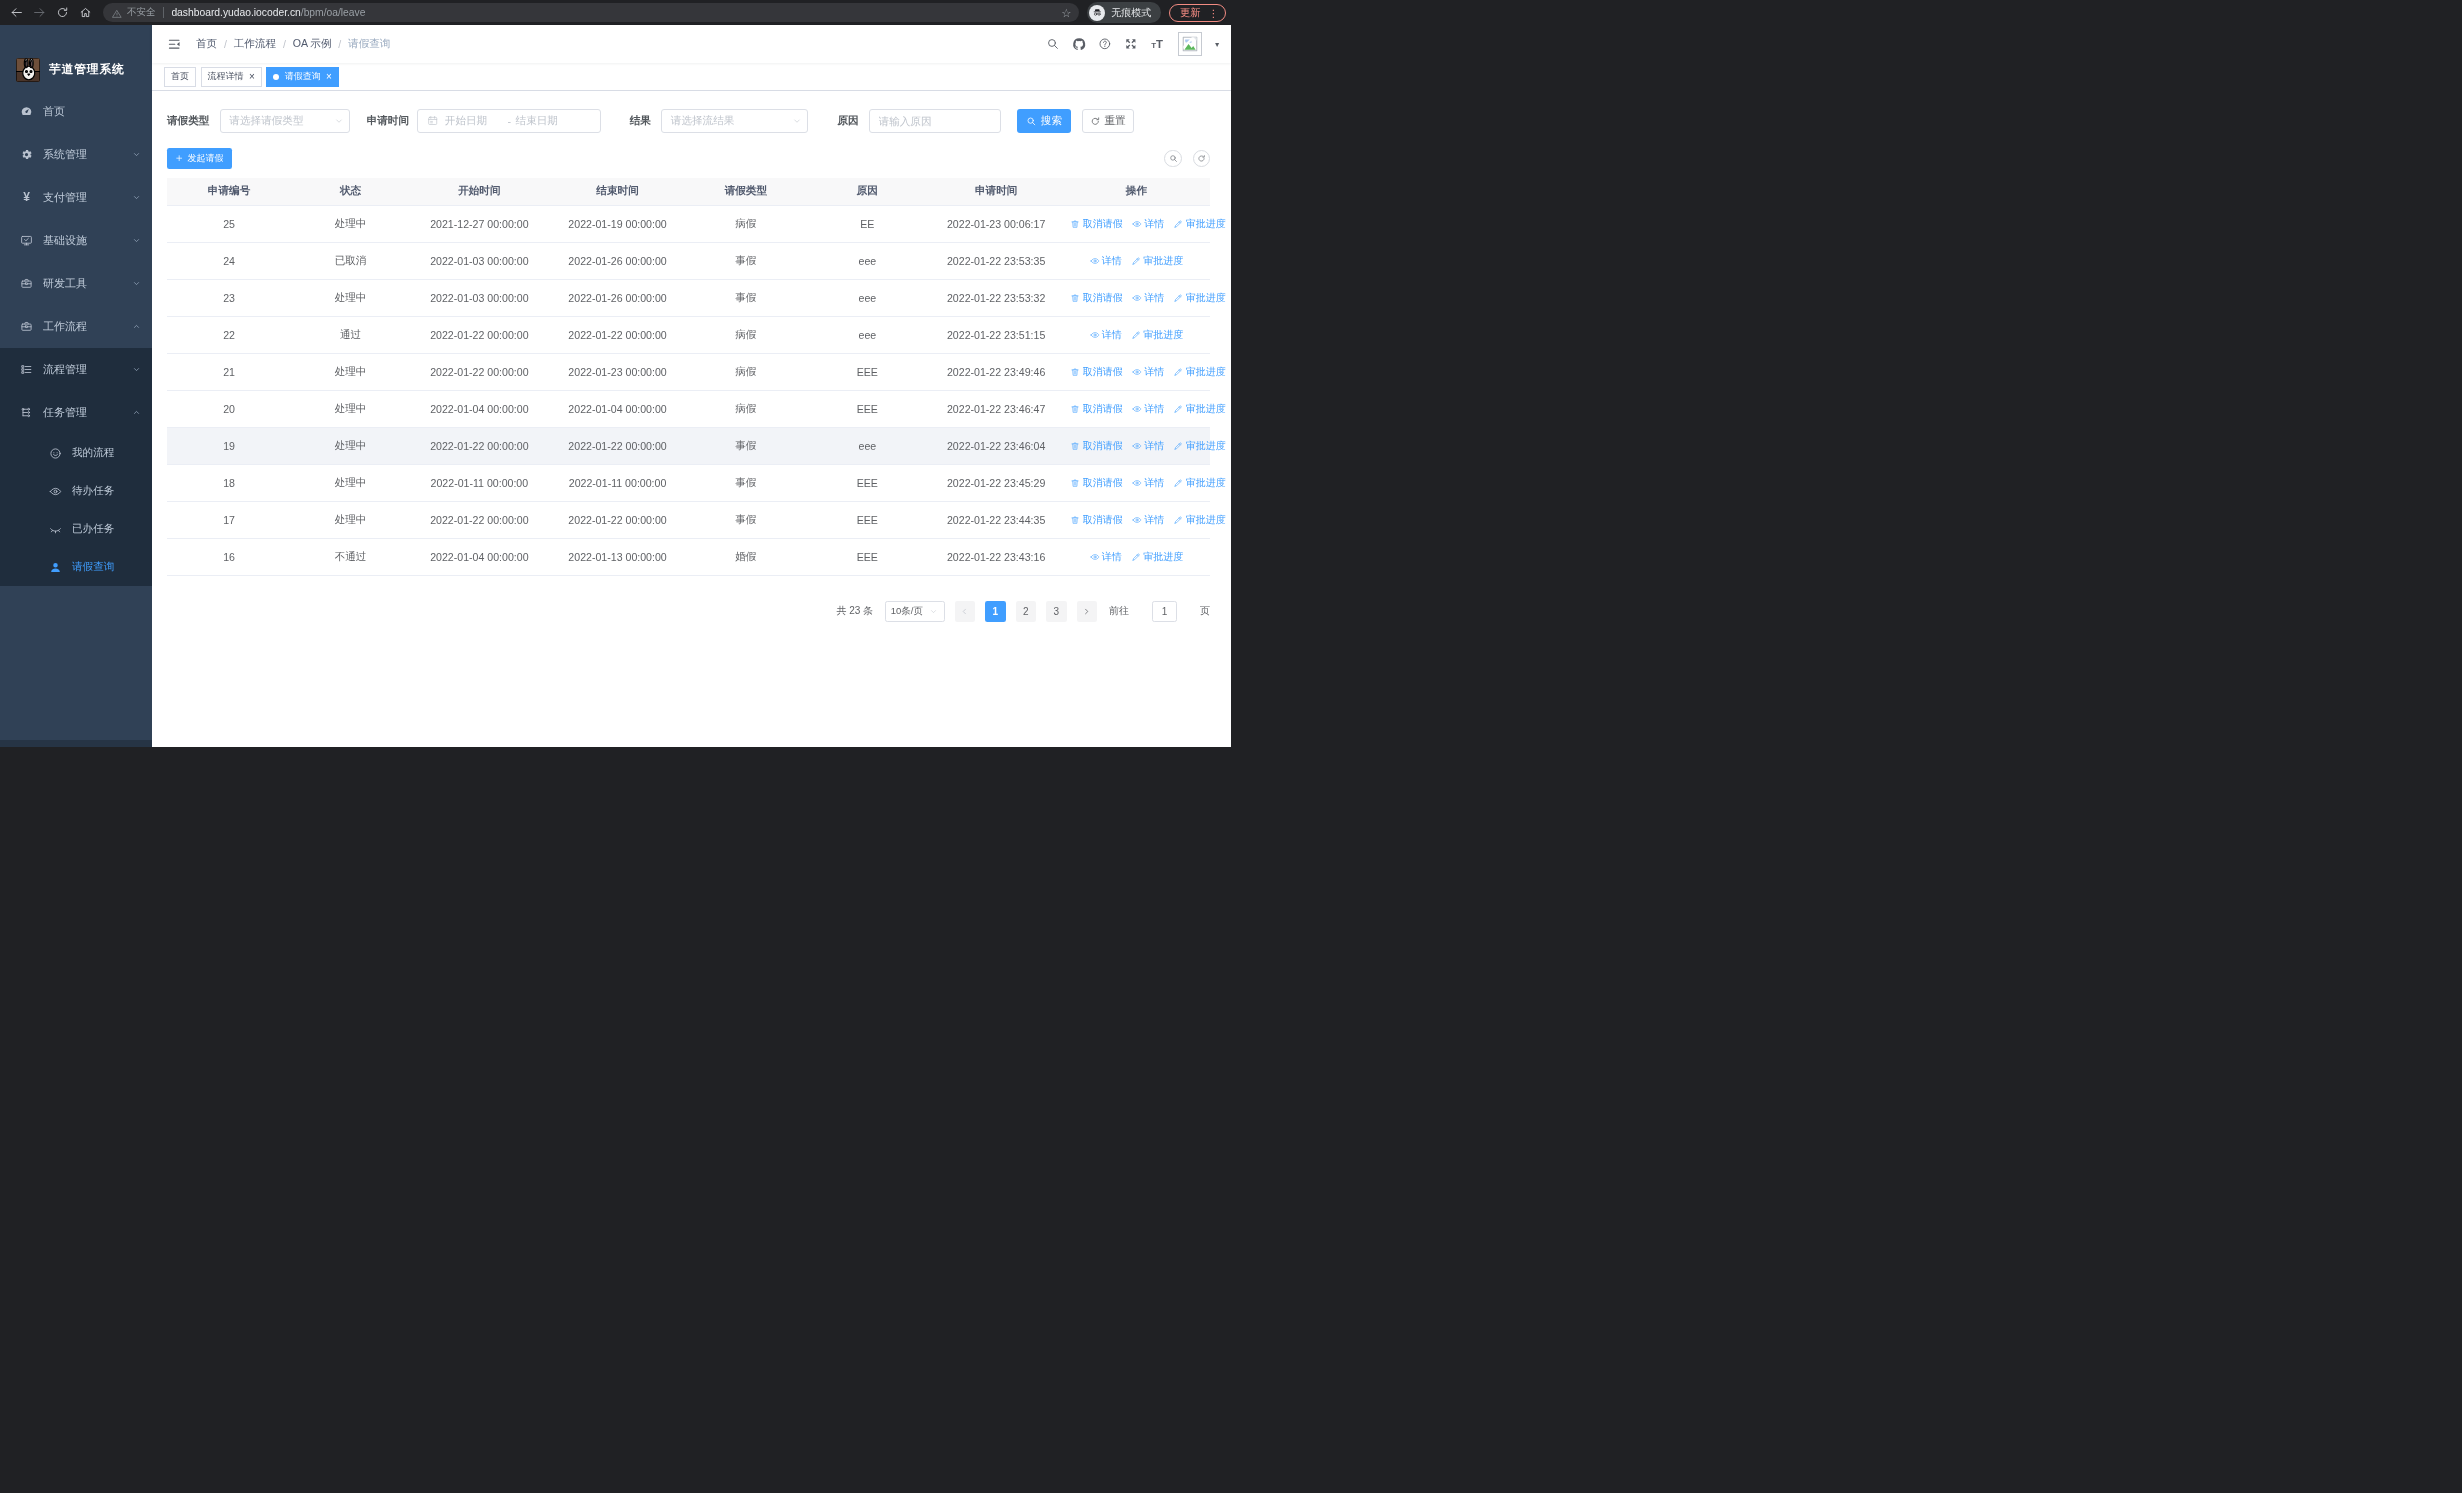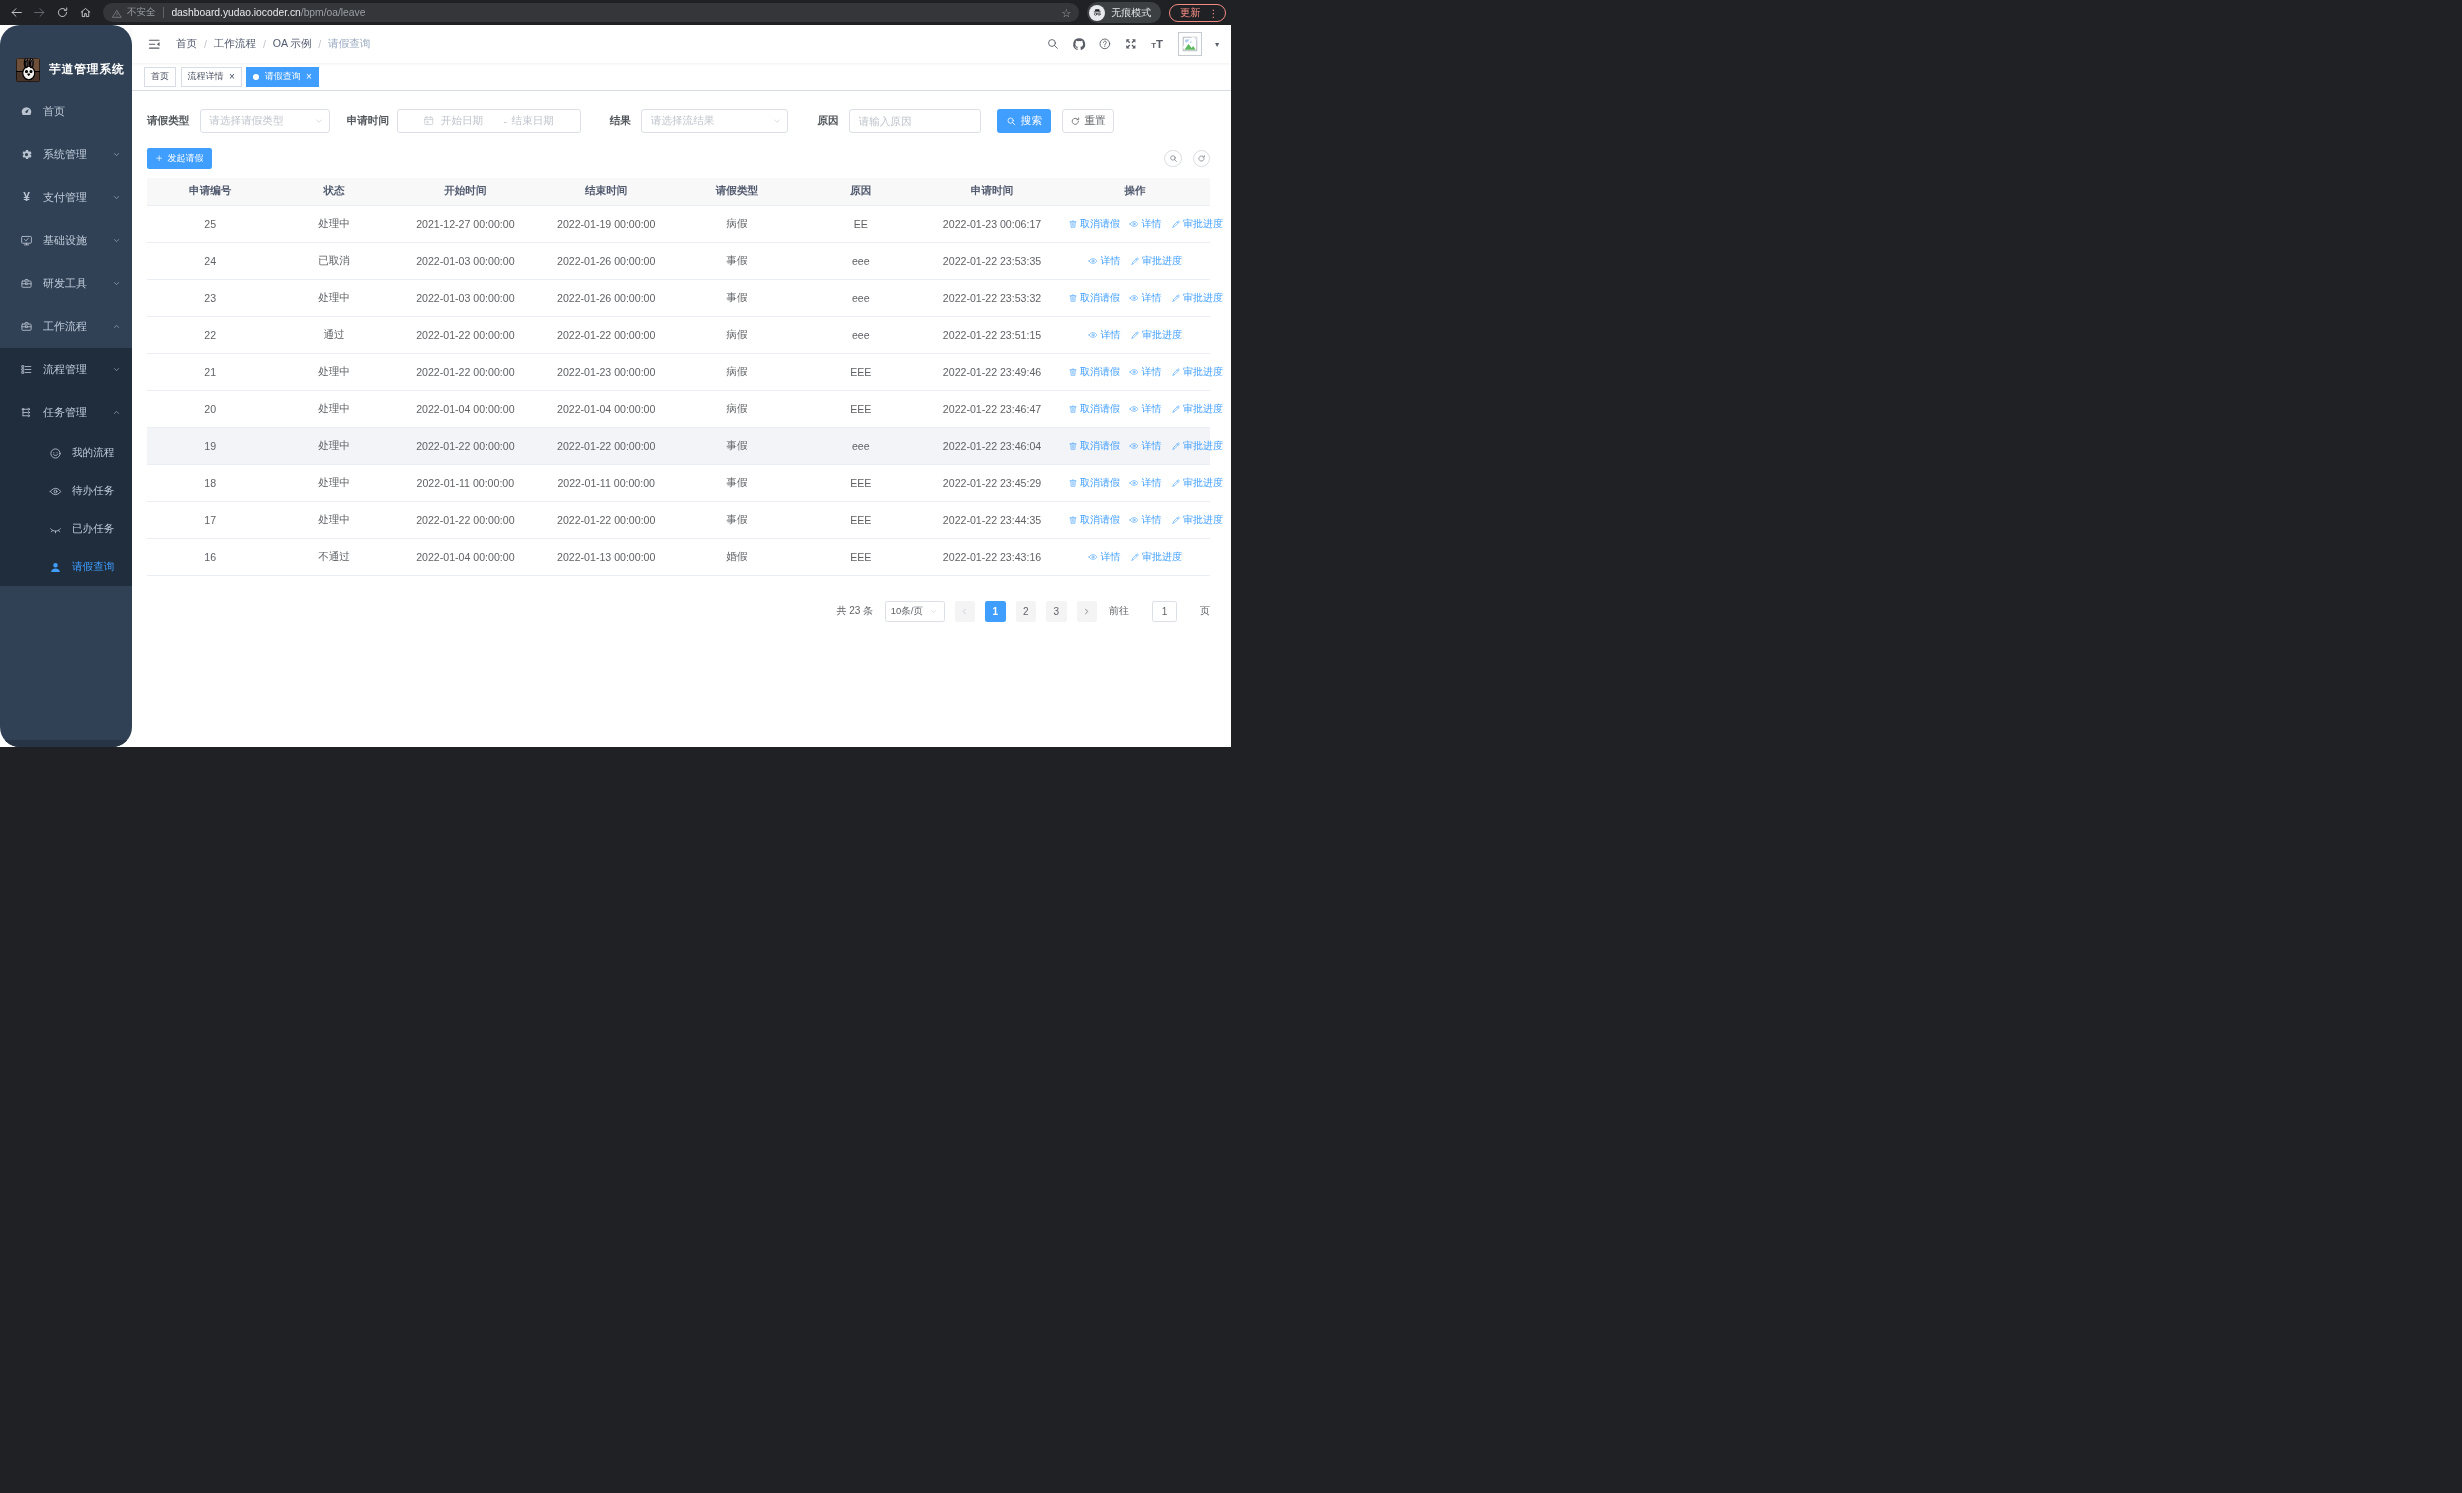--- a/index.html
+++ b/index.html
@@ -24,21 +24,21 @@
   .omni-url .path{color:#9aa0a6;margin-top:45px;}
   .omni-star{margin-left:auto;color:#9aa0a6;font-size:11.4px;width:20px;text-align:center;cursor:pointer;}
   .incog{height:20.5px;border-radius:10.6px;background:#3c4043;display:flex;align-items:center;gap:6px;color:#e8eaed;font-size:10px;padding:0 10px 0 2.3px;margin:0 7.6px 0 3px;flex:none;}
   .incog-ic{width:16px;height:16px;border-radius:50%;background:#e8eaed;display:flex;align-items:center;justify-content:center;color:#202124;}
   .incog-ic svg{width:10.6px;height:10.6px;stroke-width:1.4;}
   .update-pill{height:18px;border:1.1px solid var(--update);border-radius:10.6px;color:var(--update);display:flex;align-items:center;font-size:10.3px;padding:0 6px 0 10px;gap:7.6px;flex:none;cursor:pointer;}
   .update-dots{font-size:10.6px;}
 
   
   .app{display:flex;height:722px;}
-  .sidebar{width:132px;background:var(--sidebar-bg);flex:none;position:relative;overflow:hidden;border-radius:20px;}
+  .sidebar{width:152px;background:var(--sidebar-bg);flex:none;position:relative;overflow:hidden;}
   .logo-row{margin-top:24px;height:41px;display:flex;align-items:center;padding-left:16px;gap:9px;}
   .logo-img{width:24px;height:24px;border-radius:3px;overflow:hidden;flex:none;background:#5b4436;display:flex;align-items:center;justify-content:center;}
   .logo-img svg{width:24px;height:24px;}
   .logo-title{color:#fff;font-size:11.8px;font-weight:700;letter-spacing:0.8px;}
   .menu-item{height:43px;display:flex;align-items:center;padding:0 10.6px 0 20px;color:#bfcbd9;font-size:11px;cursor:pointer;}
   .menu-item .mi{width:13px;height:13px;margin-right:10px;color:#b9c2cf;flex:none;}
   .menu-item .mi-text{width:13px;margin-right:10px;font-size:12px;font-weight:700;color:#b9c2cf;text-align:center;line-height:13px;}
   .menu-item .arrow{margin-left:auto;width:9px;height:9px;color:#97a8be;stroke-width:2;}
   .menu-item .arrow.up{transform:rotate(180deg);}
   .submenu{background:var(--submenu-bg);}
@@ -71,21 +71,21 @@
   .tag.active{background:var(--accent);border-color:var(--accent);color:#fff;}
   .tag.active .dot{display:inline-block;width:6px;height:6px;border-radius:50%;background:#fff;margin-right:5.3px;}
   .tag .close{margin-left:5.3px;font-size:10px;line-height:10px;}
 
   
   .content{padding:0 21px 0 15px;flex:1;overflow:hidden;}
   .filters{margin-top:18px;display:flex;align-items:center;}
   .f-label{font-size:10.6px;font-weight:700;color:#52575c;margin-right:10.6px;white-space:nowrap;}
   .sel{position:relative;height:24px;border:0.8px solid #dcdfe6;border-radius:3px;background:#fff;display:flex;align-items:center;padding:0 20px 0 8.4px;color:#bfc4cc;font-size:10.6px;cursor:pointer;}
   .sel .chev{position:absolute;right:5.3px;width:10px;height:10px;color:#c0c4cc;stroke-width:1.4;}
-  .date-range{width:184px;height:24px;border:0.8px solid #dcdfe6;border-radius:3px;background:#fff;display:flex;align-items:center;padding:0 25px;color:#bfc4cc;font-size:10.6px;cursor:text;}
+  .date-range{width:184px;height:24px;border:0.8px solid #dcdfe6;border-radius:3px;background:#fff;display:flex;align-items:center;padding:0 9px;color:#bfc4cc;font-size:10.6px;cursor:text;}
   .date-range .cal{width:11.4px;height:11.4px;color:#c0c4cc;margin-right:6.8px;stroke-width:1.4;flex:none;}
   .date-range .d1{width:58px;}
   .date-range .rsep{color:#bfc4cc;margin:0 4.6px;}
   .txt-input{height:24px;border:0.8px solid #dcdfe6;border-radius:3px;background:#fff;font-size:10.6px;color:#606266;padding:0 8.4px;outline:none;font-family:inherit;}
   .txt-input::placeholder{color:#bfc4cc;}
   .btn{height:24px;border-radius:3px;font-size:10.6px;display:inline-flex;align-items:center;justify-content:center;gap:3.8px;cursor:pointer;border:0.8px solid transparent;}
   .btn svg{width:10.6px;height:10.6px;stroke-width:1.8;}
   .btn-primary{background:var(--accent);color:#fff;width:54px;}
   .btn-plain{background:#fff;border-color:#dcdfe6;color:#606266;width:52px;}
   .ml22{margin-left:16.7px;}.ml38{margin-left:29px;}.ml21{margin-left:16px;}.ml14{margin-left:10.6px;}

